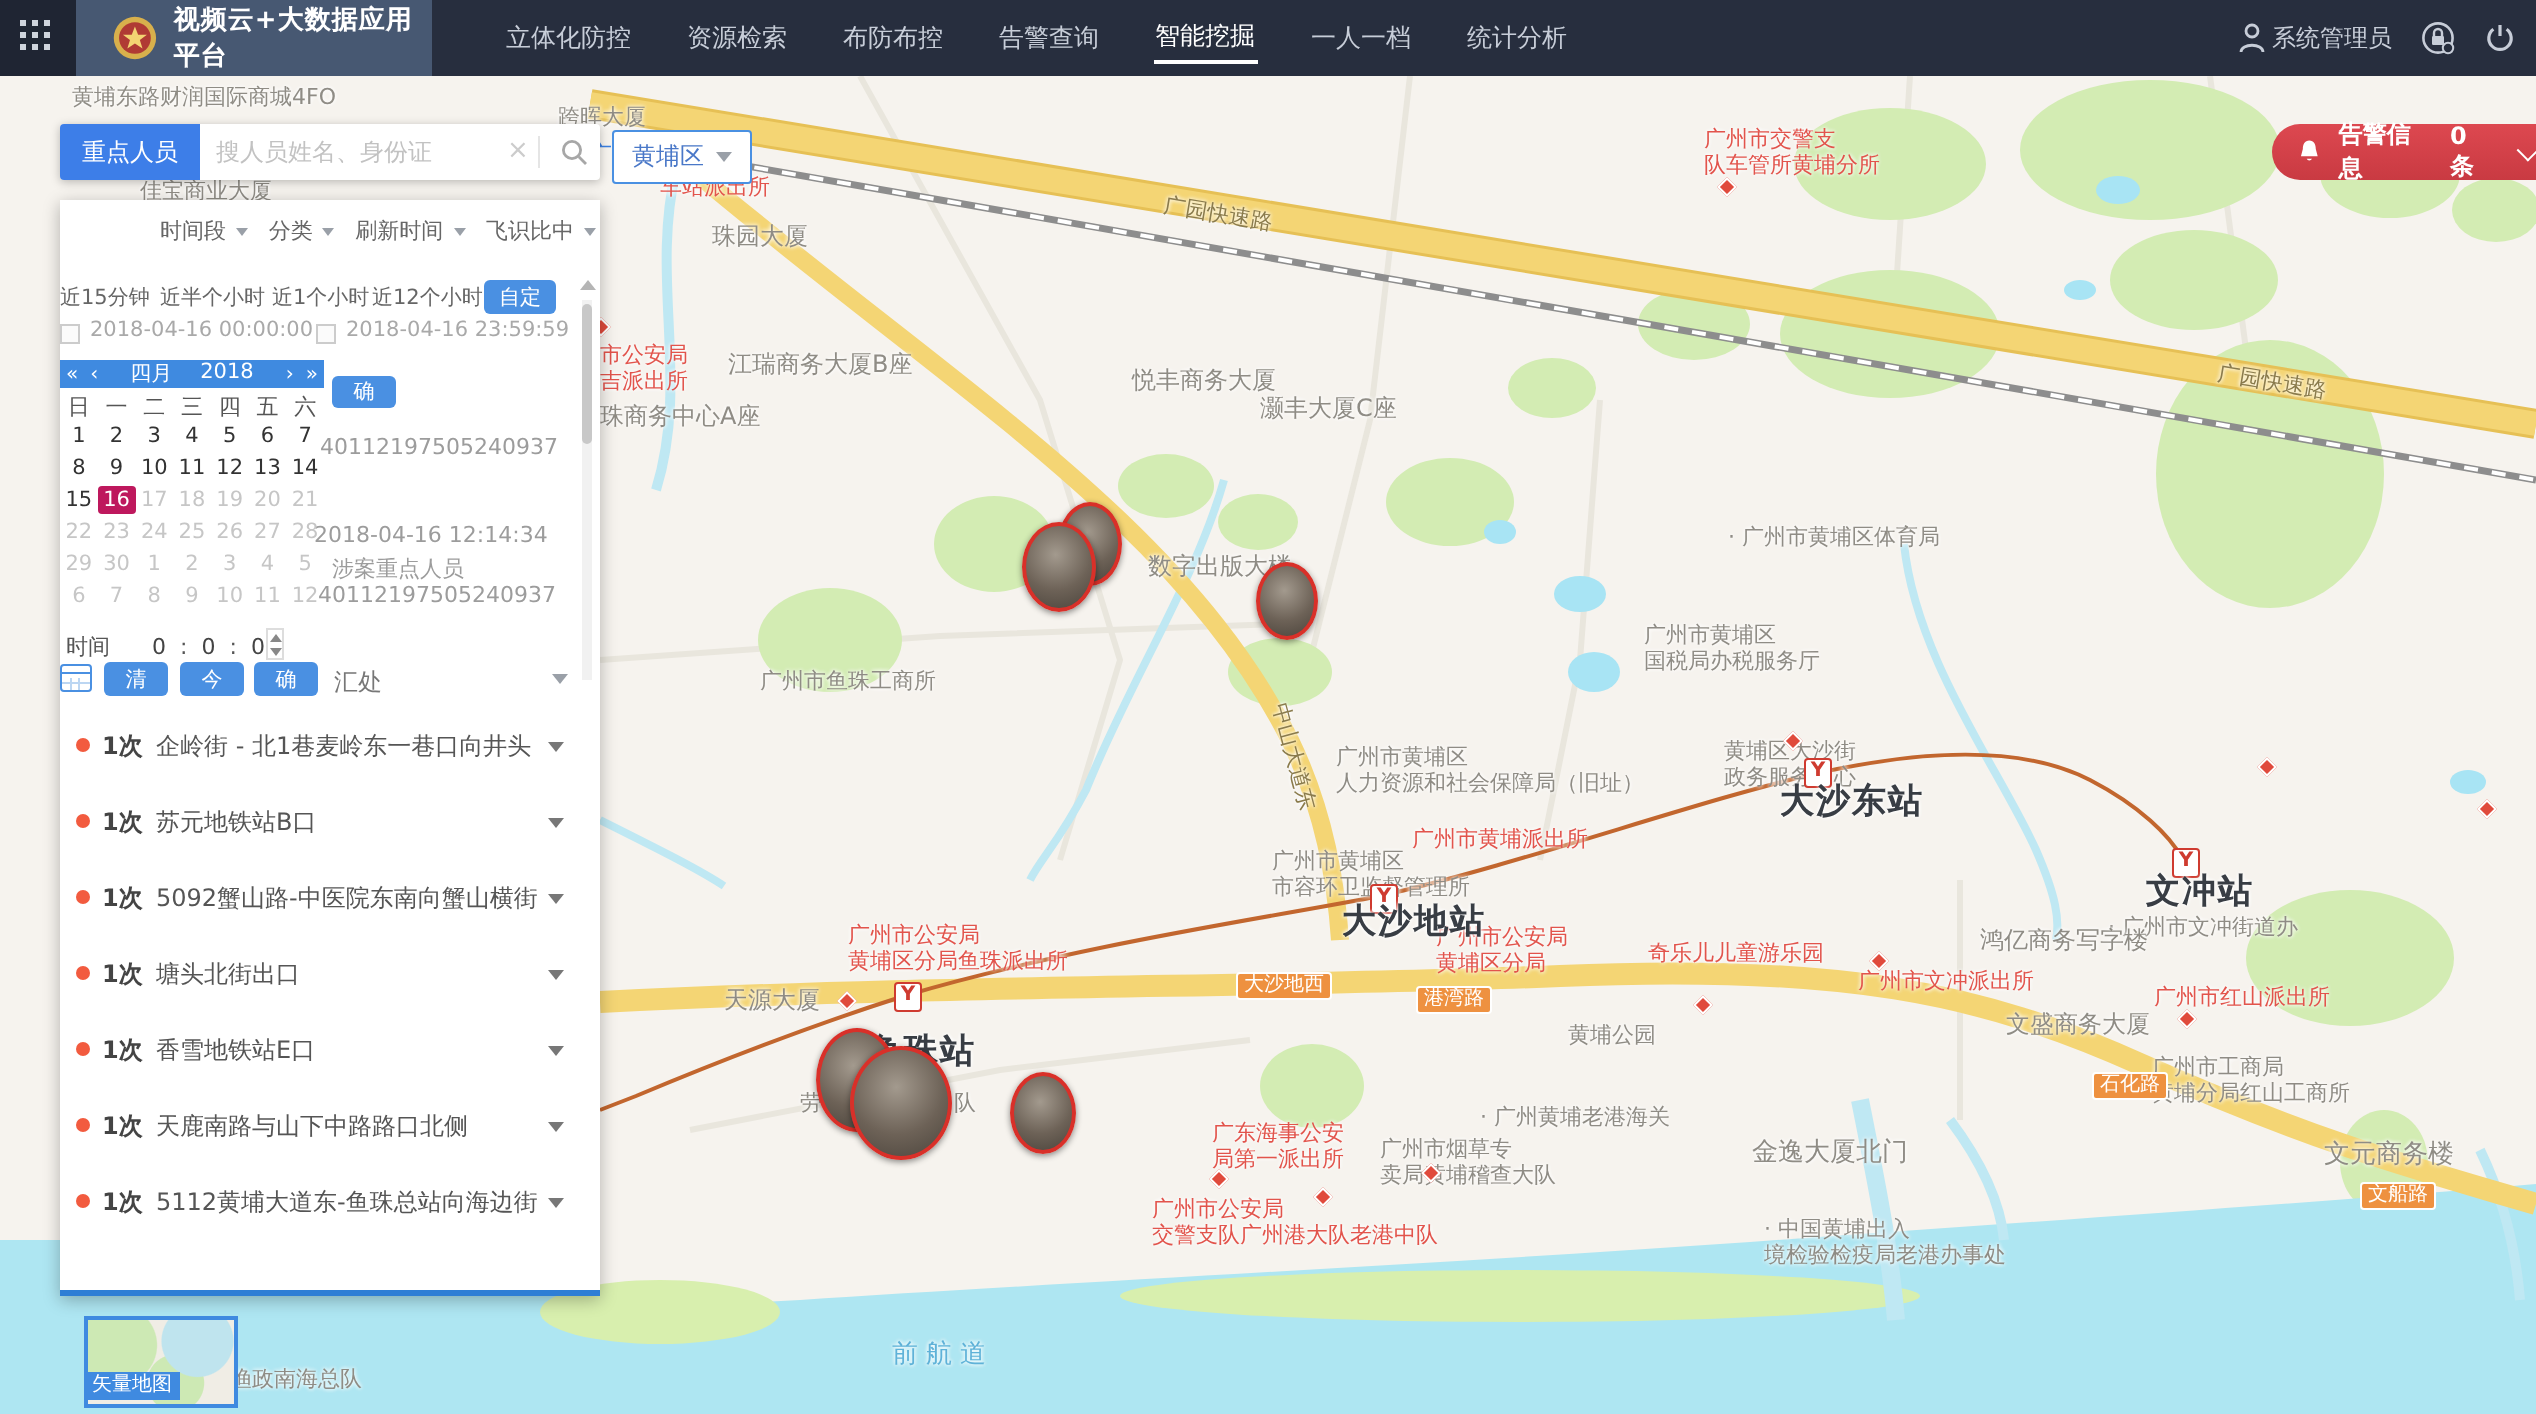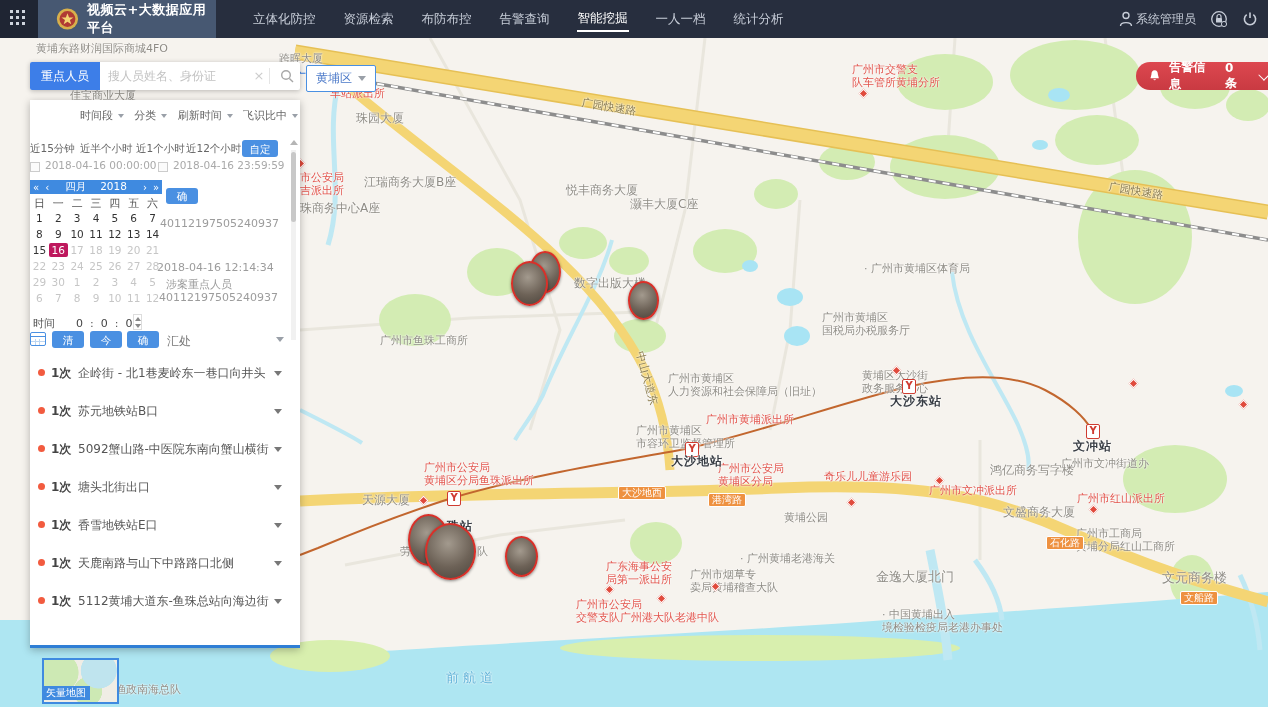--- a/index.html
+++ b/index.html
@@ -6,21 +6,21 @@
   #app{position:relative;width:1268px;height:707px;overflow:hidden;
        font-family:"DejaVu Sans","Liberation Sans",sans-serif;background:#f6f3ee;}
   
   #map-svg{position:absolute;left:0;top:0;z-index:0;}
   .ml{position:absolute;font-size:11px;line-height:13px;white-space:pre-line;z-index:2;
       text-shadow:0 0 2px #fff,0 0 2px #fff;}
   .ml.g{color:#8f8c85;}
   .ml.r{color:#e2544c;}
   .ml.road{color:#8a7b4c;transform-origin:left top;}
   .ml.w{color:#5fb2d8;letter-spacing:4px;font-size:13px;}
-  .ml.st{color:#383d44;font-size:12px;font-weight:bold;letter-spacing:1px;}
+  .ml.st{color:#383d44;font-size:17px;font-weight:bold;letter-spacing:1px;}
   .pill{position:absolute;background:#ee9140;border:1px solid #fff;color:#fff;font-size:10px;
         line-height:12px;padding:0 3px;border-radius:2px;z-index:2;white-space:nowrap;}
   .metro-icon{position:absolute;width:12px;height:13px;background:#fff;border:1px solid #cf3b30;
         border-radius:2px;color:#cf3b30;font-size:10px;font-weight:bold;text-align:center;
         line-height:12px;z-index:2;}
   .pmarker{position:absolute;border:2px solid #d93029;border-radius:50%;
         background:radial-gradient(circle at 45% 35%,#a39a8e 0%,#6d6257 55%,#4b443c 100%);
         box-shadow:0 1px 3px rgba(0,0,0,.45);z-index:3;}
   .pdot{position:absolute;width:5px;height:5px;background:#e04a3c;border:1px solid #fff;z-index:2;
         transform:rotate(45deg);}

